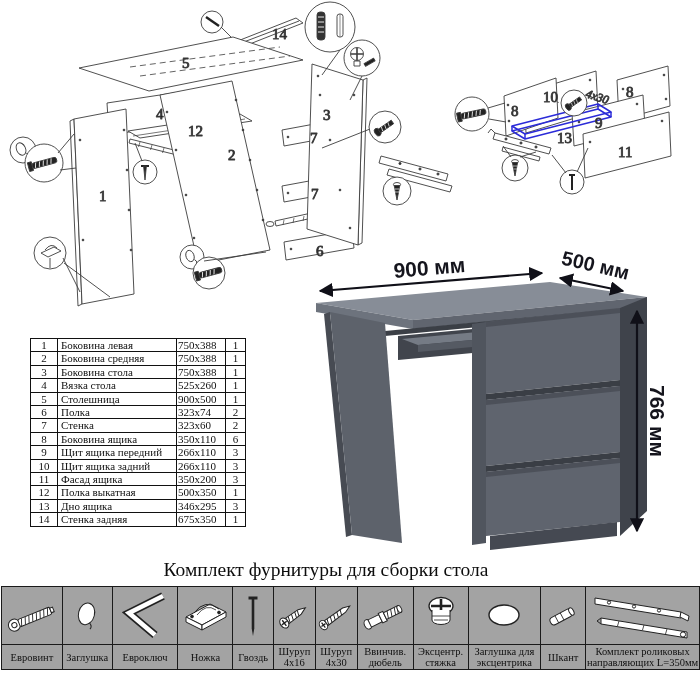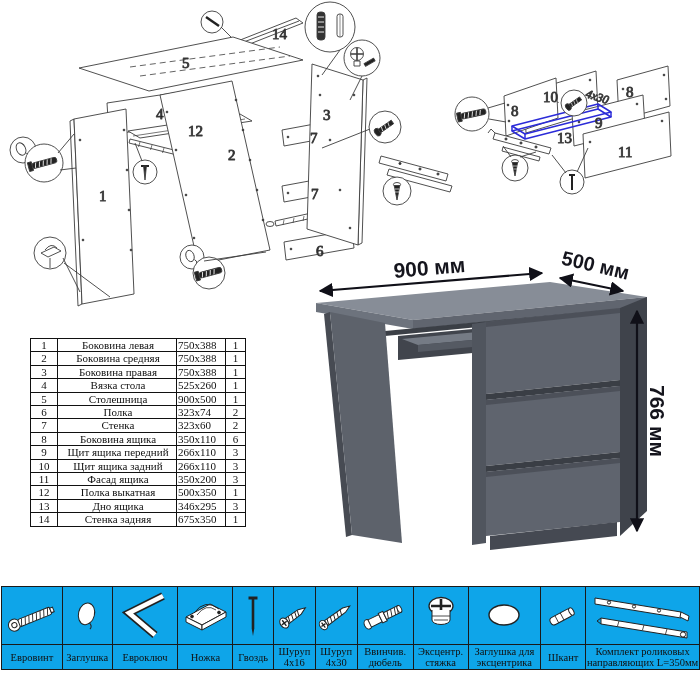--- a/index.html
+++ b/index.html
@@ -8,31 +8,31 @@
   svg text{font-family:"Liberation Serif",serif;fill:#1c1c1c;}
   .dim-text{font-family:"Liberation Sans",sans-serif;font-weight:bold;fill:#15151d;}
   .lbl{font-size:15px;}
   .lbl-sm{font-size:12px;font-style:italic;}
 
   
   #parts-table{position:absolute;left:30px;top:338px;border-collapse:collapse;table-layout:fixed;}
   #parts-table td{border:1px solid #111;font-size:11px;line-height:12.4px;padding:0 1px;
                   white-space:nowrap;overflow:hidden;}
   #parts-table .c-num{width:24px;text-align:center;}
-  #parts-table .c-name{width:114px;text-align:center;padding-left:3px;}
+  #parts-table .c-name{width:114px;text-align:left;padding-left:3px;}
   #parts-table .c-size{width:46px;}
   #parts-table .c-qty{width:17px;text-align:center;}
 
   
   #kit-title{position:absolute;left:0;top:559px;width:652px;text-align:center;
              font-size:19.5px;color:#0d0d0d;}
 
   
   #hardware-table{position:absolute;left:1px;top:586px;border-collapse:collapse;table-layout:fixed;}
-  #hardware-table td{border:1.5px solid #1a1a1a;padding:0;text-align:center;vertical-align:middle;background:#0ea5e9;}
+  #hardware-table td{border:1.5px solid #1a1a1a;padding:0;text-align:center;vertical-align:middle;background:#a3a3a3;}
   #hardware-table .hw-icon{height:57px;}
   #hardware-table .hw-name{height:24px;font-size:10.5px;line-height:11px;}
   #hardware-table .hw-qty{height:23px;font-size:17px;}
   .icn{display:block;margin:0 auto;}
 </style>
 </head>
 <body>
 
 <div class="canvas">
 
@@ -276,21 +276,21 @@
 
         <tr>
           <td class="c-num">2</td>
           <td class="c-name">Боковина средняя</td>
           <td class="c-size">750х388</td>
           <td class="c-qty">1</td>
         </tr>
 
         <tr>
           <td class="c-num">3</td>
-          <td class="c-name">Боковина правая</td>
+          <td class="c-name">Боковина стола</td>
           <td class="c-size">750х388</td>
           <td class="c-qty">1</td>
         </tr>
 
         <tr>
           <td class="c-num">4</td>
           <td class="c-name">Вязка стола</td>
           <td class="c-size">525х260</td>
           <td class="c-qty">1</td>
         </tr>
@@ -402,20 +402,21 @@
     <g stroke="#101018" stroke-width="2.2">
       <line x1="30" y1="46" x2="252" y2="28" marker-start="url(#ah)" marker-end="url(#ah)"></line>
       <line x1="270" y1="33" x2="333" y2="46" marker-start="url(#ah)" marker-end="url(#ah)"></line>
       <line x1="347" y1="66" x2="347" y2="286" marker-start="url(#ah)" marker-end="url(#ah)"></line>
     </g>
     <text class="dim-text" font-size="21" text-anchor="middle" x="140" y="30" transform="rotate(-4.7 140 30)">900 мм</text>
     <text class="dim-text" font-size="20" text-anchor="middle" x="304" y="27" transform="rotate(13 304 27)">500 мм</text>
     <text class="dim-text" font-size="21" text-anchor="middle" x="360" y="176" transform="rotate(90 360 176)">766 мм</text>
   </svg>
 
+  <div id="kit-title">Комплект фурнитуры для сборки стола</div>
 
   <table id="hardware-table">
     <colgroup>
       <col style="width:61px">
         <col style="width:50px">
         <col style="width:66px">
         <col style="width:54px">
       <col style="width:41px">
         <col style="width:42px">
         <col style="width:42px">

